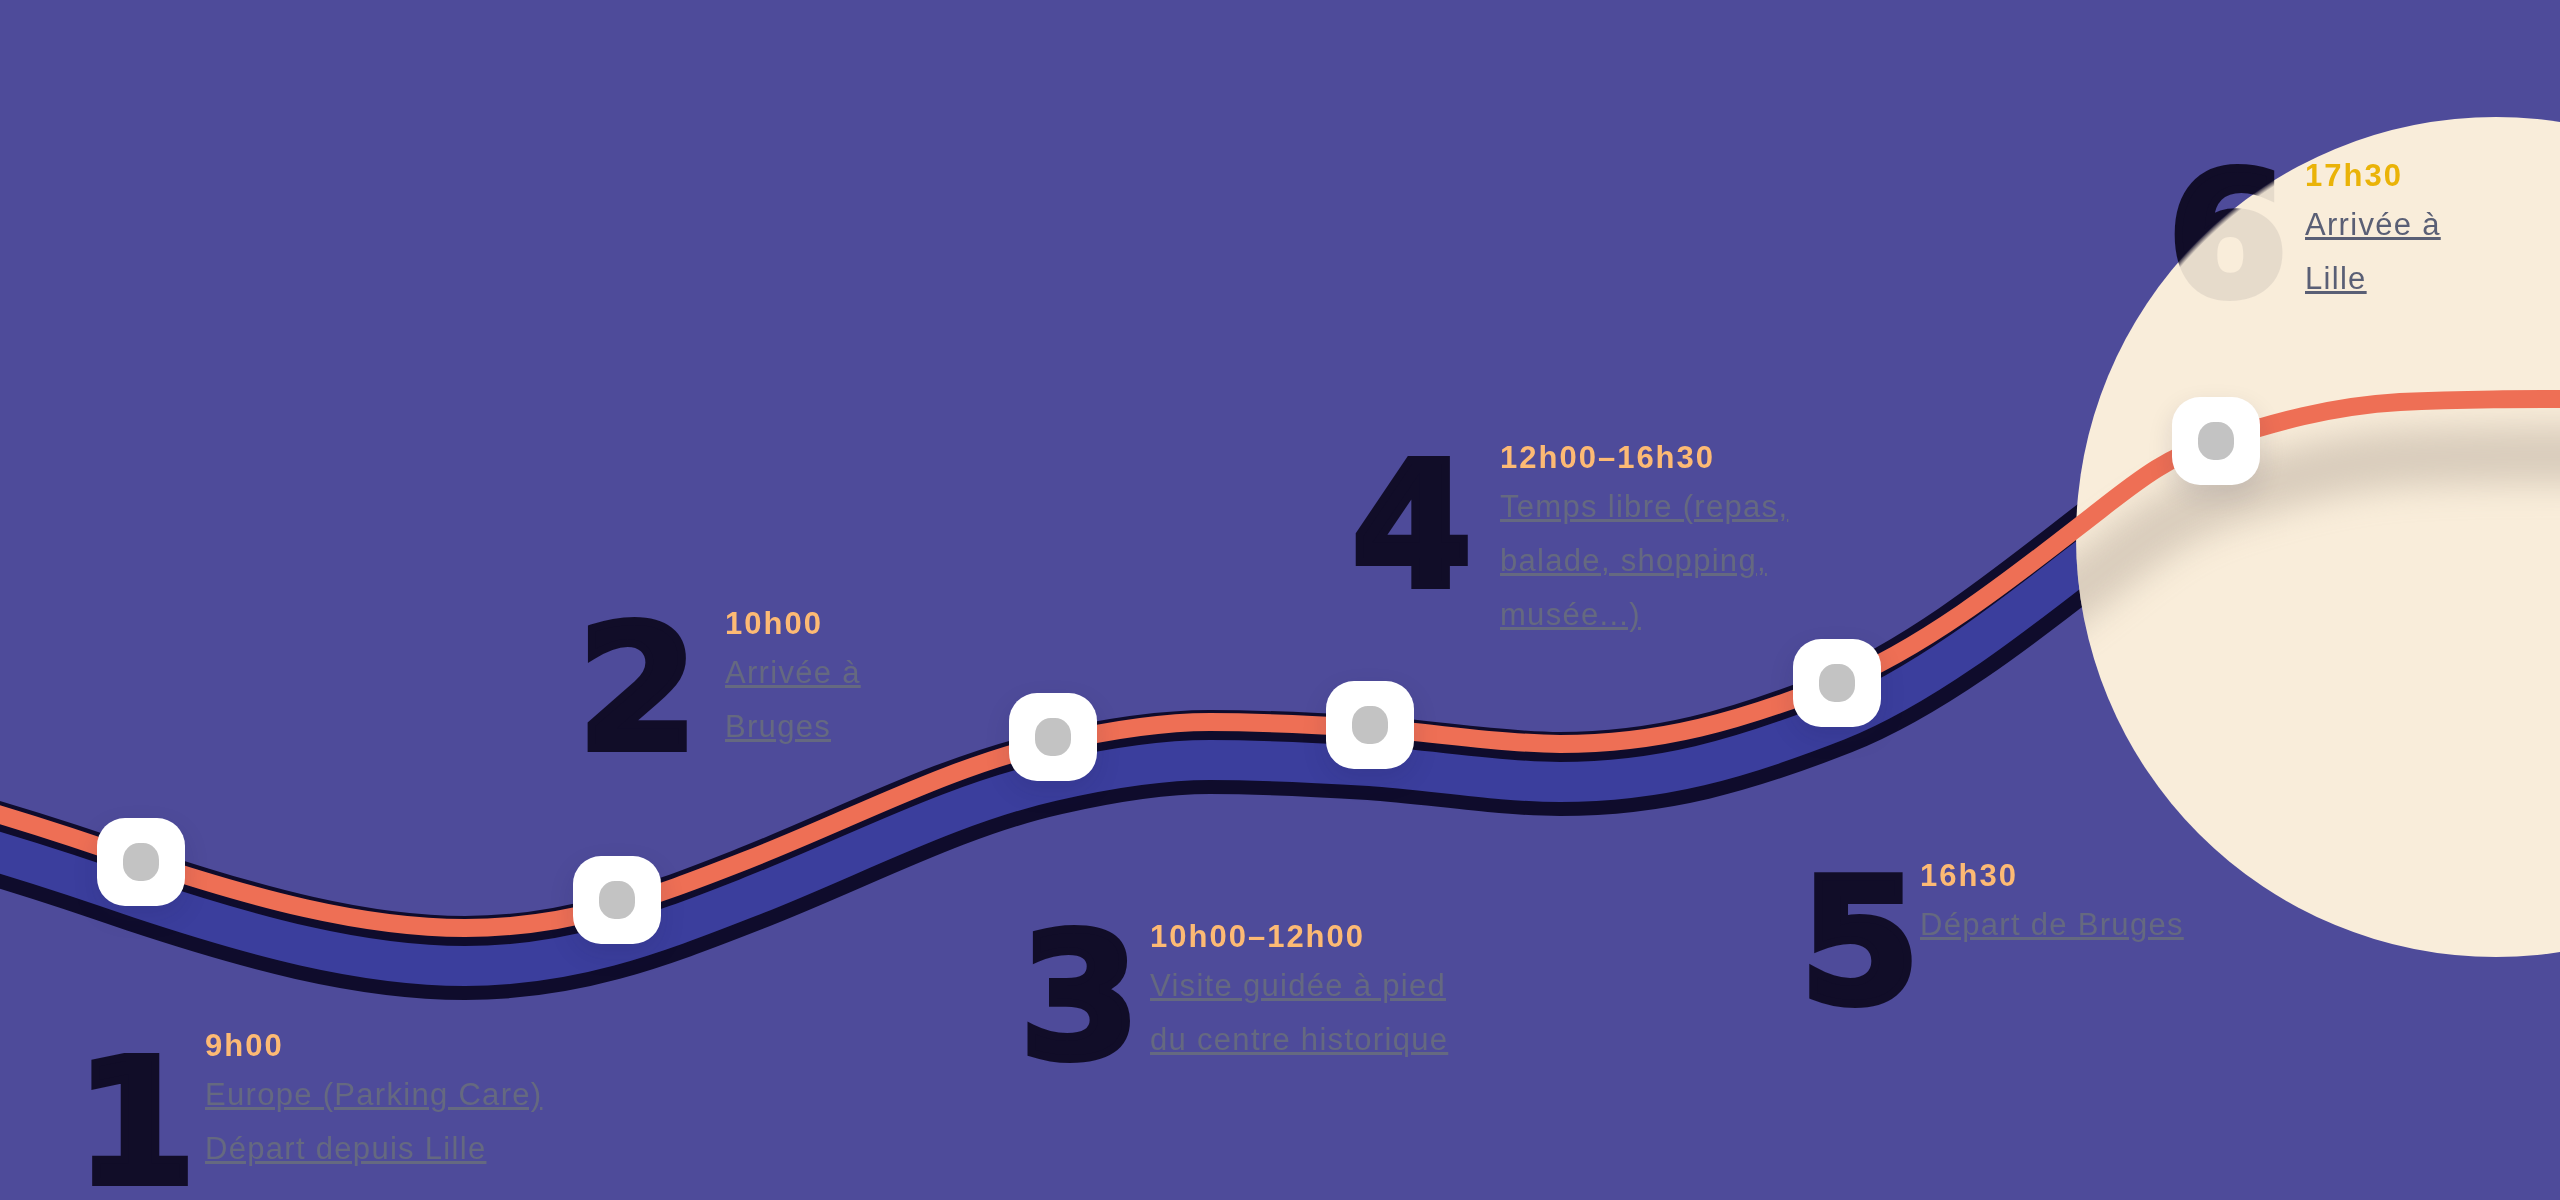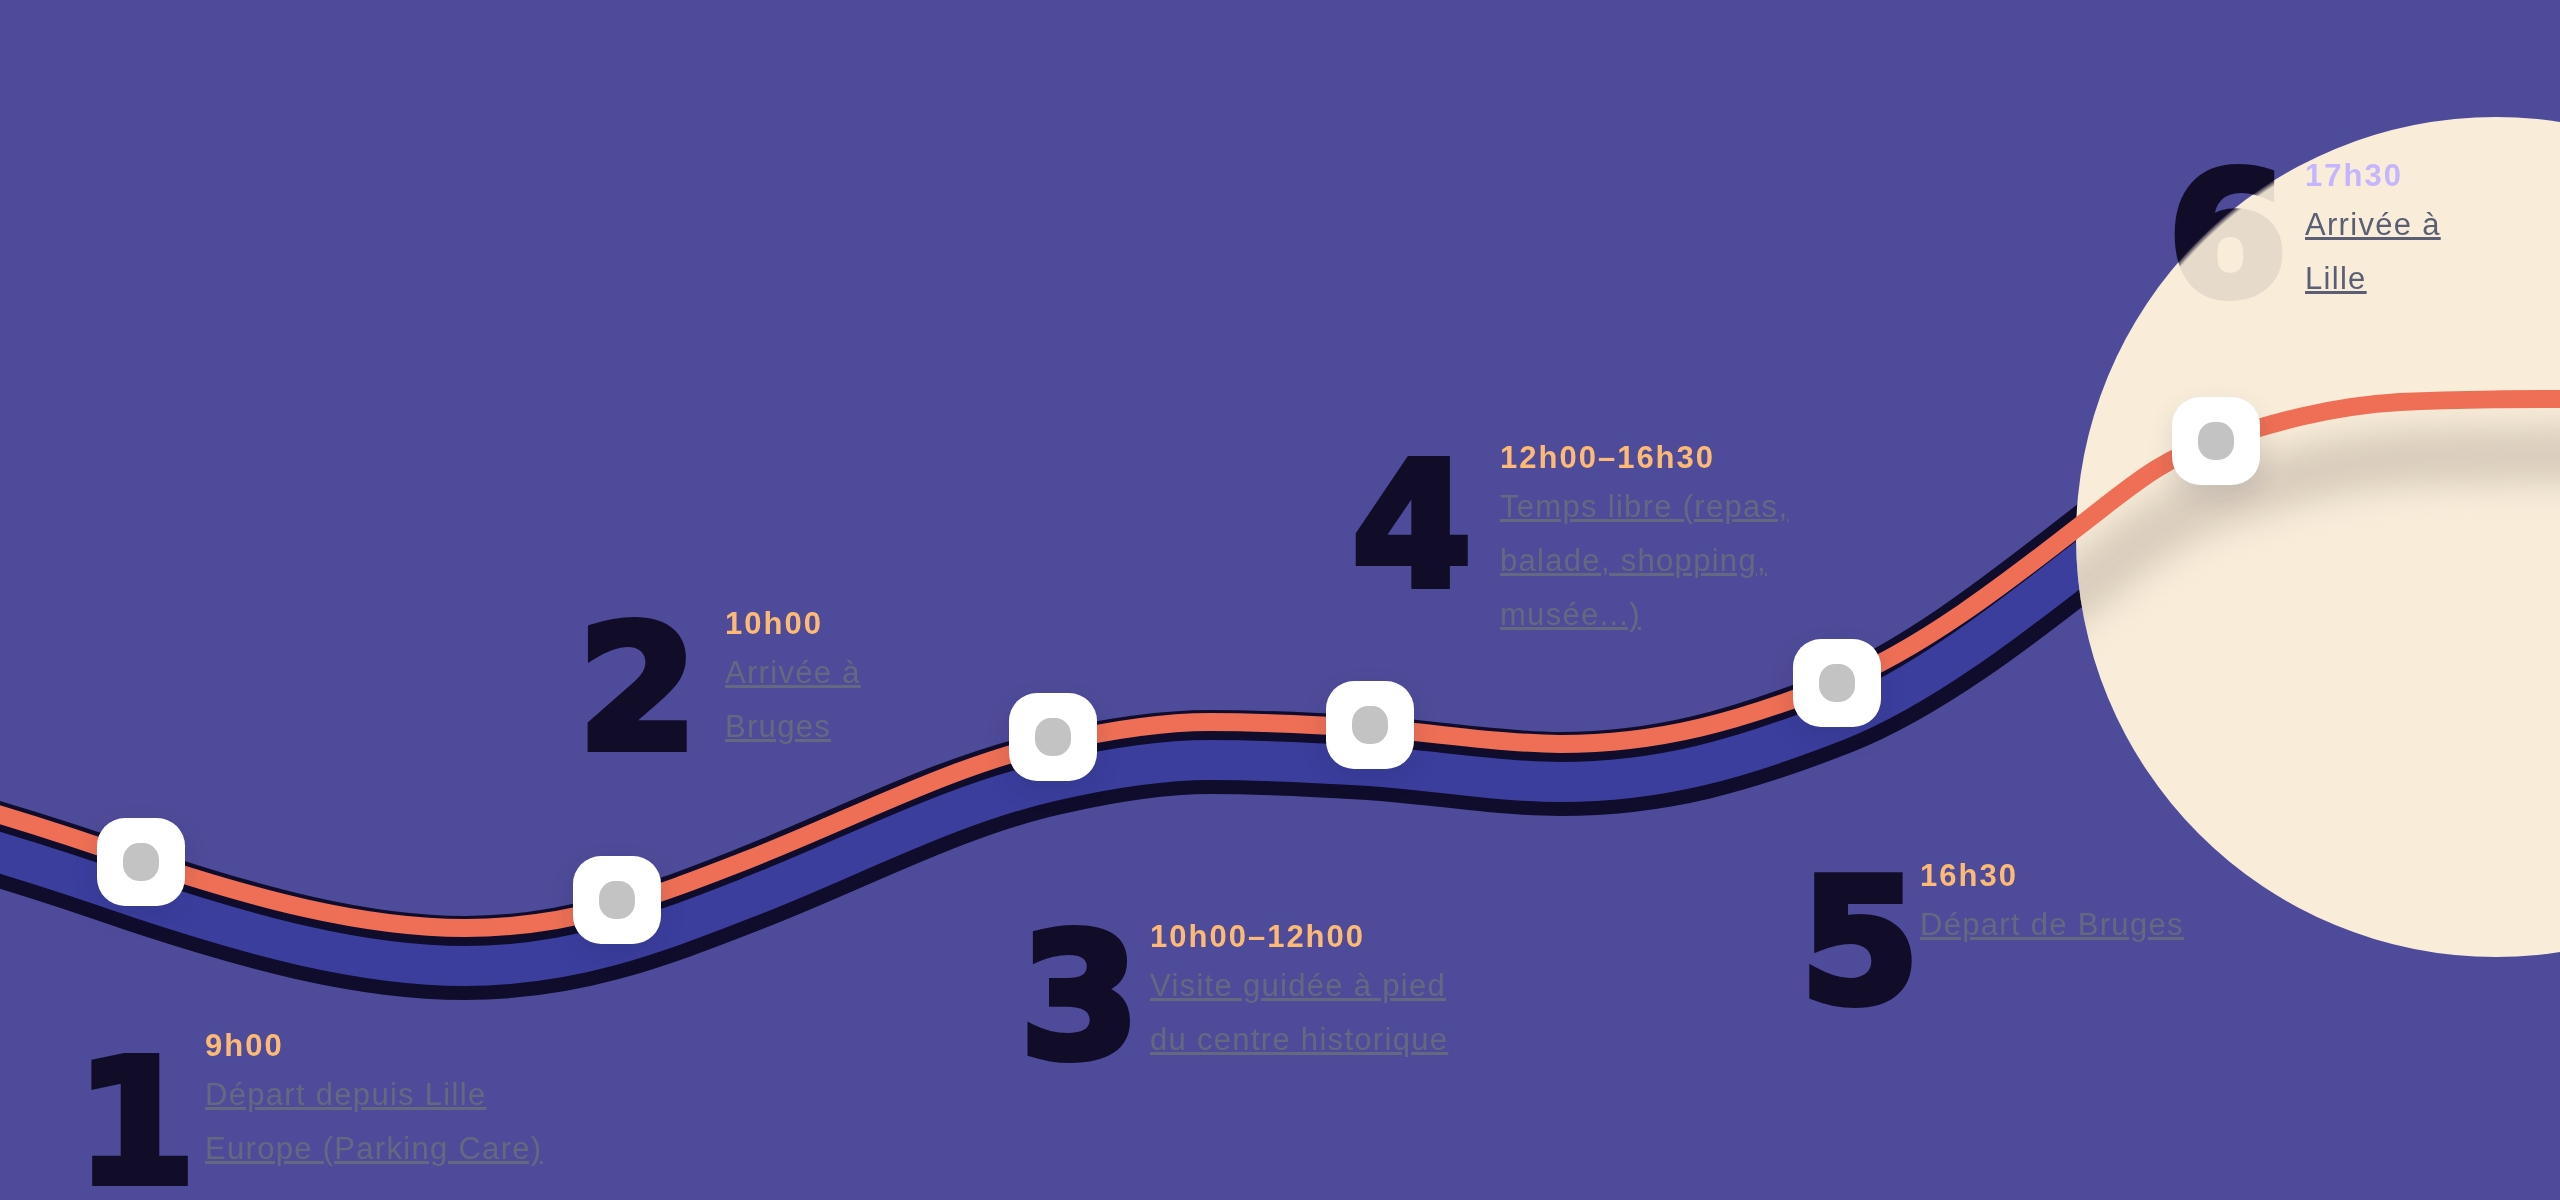--- a/index.html
+++ b/index.html
@@ -38,21 +38,21 @@
     line-height:44px;
     color:#fdba74;
   }
   .desc-line{
     font-size:31px;
     letter-spacing:1.3px;
     line-height:54px;
     color:#656980;
     text-decoration:underline;
   }
-  .on-circle .stop-time{color:#c4b5fd;}
+  .on-circle .stop-time{color:#eab308;}
   .on-circle .desc-line{color:#5a5f75;}
 
   
   .marker{
     position:absolute;
     width:88px;height:88px;
     background:#ffffff;
     border-radius:28px;
     box-shadow:0 10px 26px rgba(28,22,66,.12);
   }
@@ -104,22 +104,22 @@
     <g clip-path="url(#circleClip)">
       <use href="#routePath" transform="translate(8,56)" fill="none" stroke="#bfb2a4" stroke-width="58" opacity="0.55" filter="url(#softBlur)"></use>
     </g>
 
     <use href="#routePath" fill="none" stroke="#ee6f55" stroke-width="18" stroke-linecap="round"></use>
   </svg>
 
   <div class="stop-num" style="left:76px;top:1037px;">1</div>
   <div class="stop-text" style="left:205px;top:1024px;">
     <div class="stop-time">9h00</div>
+    <div class="desc-line">Europe (Parking Care)</div>
     <div class="desc-line">Départ depuis Lille</div>
-    <div class="desc-line">Europe (Parking Care)</div>
   </div>
 
   <div class="stop-num" style="left:578px;top:603px;">2</div>
   <div class="stop-text" style="left:725px;top:602px;">
     <div class="stop-time">10h00</div>
     <div class="desc-line">Arrivée à</div>
     <div class="desc-line">Bruges</div>
   </div>
 
   <div class="stop-num" style="left:1020px;top:912px;">3</div>

